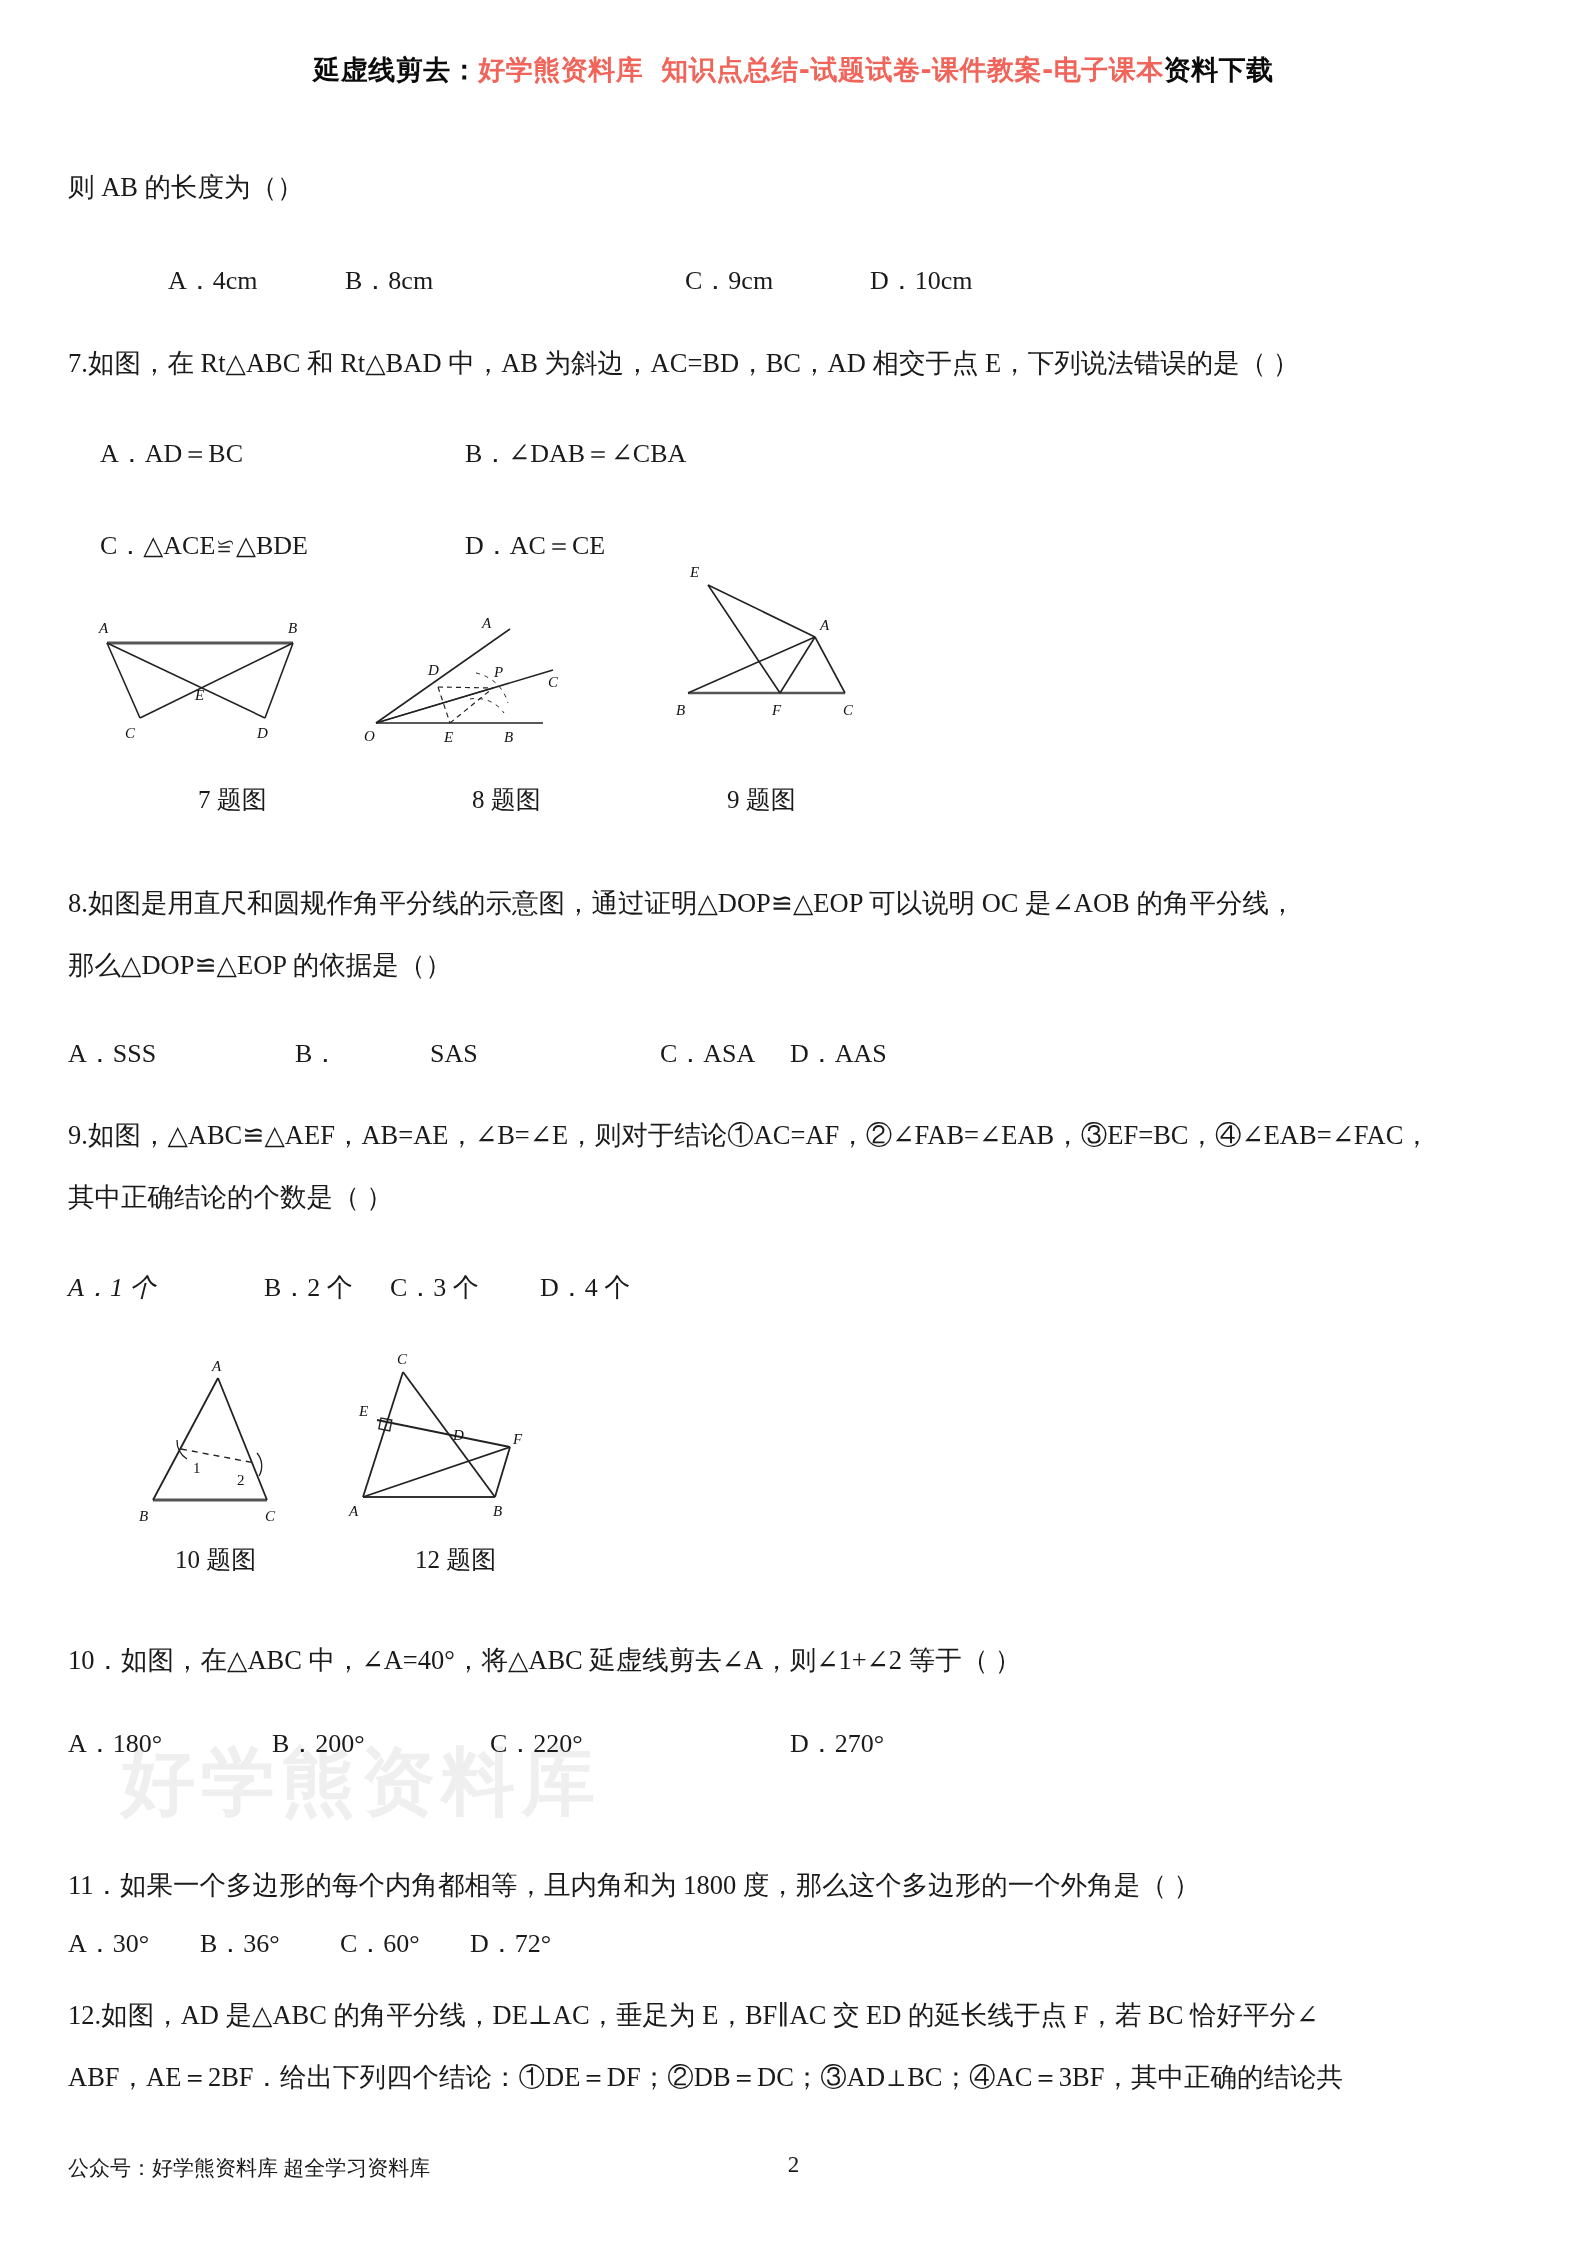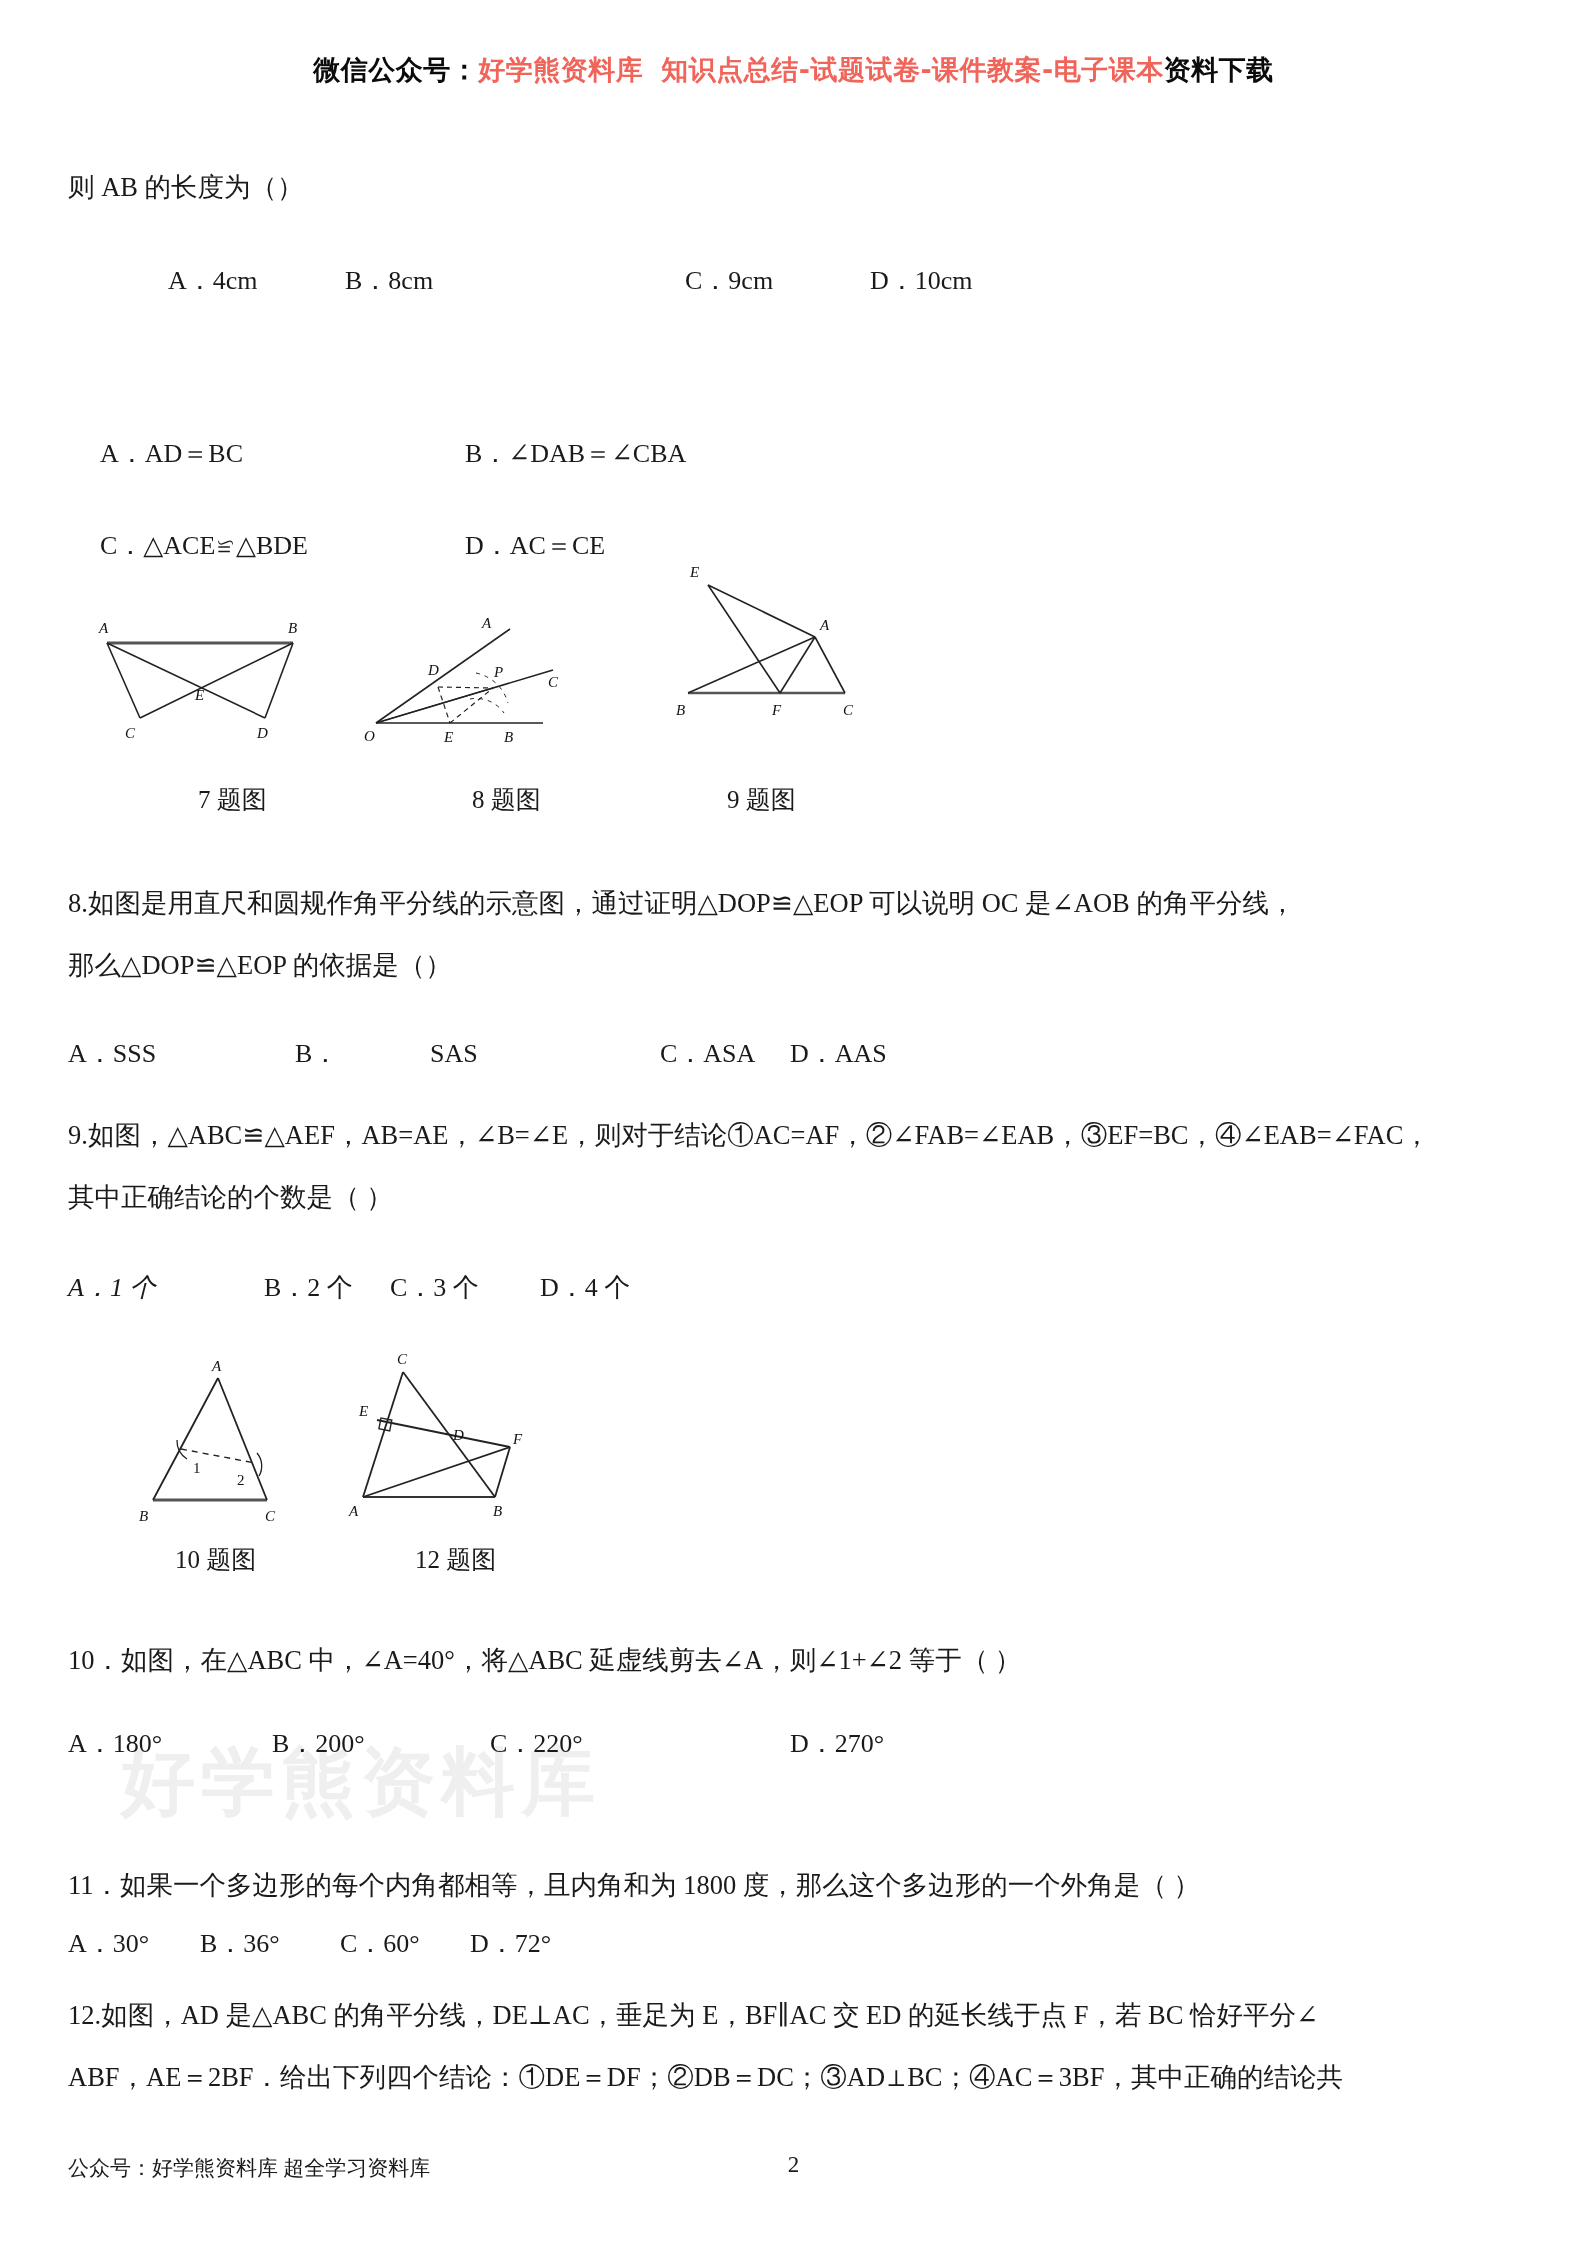--- a/index.html
+++ b/index.html
@@ -97,33 +97,34 @@
     fill: #111;
   }
   svg .nm { font-style: normal; }
 </style>
 </head>
 <body>
 
 <div id="page">
 
   <div class="banner">
-    <span class="blk">微信公众号：</span><span class="red">好学熊资料库</span><span class="gap"></span><span class="red">知识点总结-试题试卷-课件教案-电子课本</span><span class="blk">资料下载</span>
+    <span class="blk">延虚线剪去：</span><span class="red">好学熊资料库</span><span class="gap"></span><span class="red">知识点总结-试题试卷-课件教案-电子课本</span><span class="blk">资料下载</span>
   </div>
 
   <div class="watermark">
     <div class="wm-text wm2">好学熊资料库</div>
   </div>
 
   <div class="ln q" style="left:68px; top:172px;">则 AB 的长度为（）</div>
   <div class="ln opt" style="left:168px; top:265px;">A．4cm</div>
   <div class="ln opt" style="left:345px; top:265px;">B．8cm</div>
   <div class="ln opt" style="left:685px; top:265px;">C．9cm</div>
   <div class="ln opt" style="left:870px; top:265px;">D．10cm</div>
 
+  <div class="ln q" style="left:68px; top:348px;">7.如图，在 Rt△ABC 和 Rt△BAD 中，AB 为斜边，AC=BD，BC，AD 相交于点 E，下列说法错误的是（      ）</div>
   <div class="ln opt" style="left:100px; top:438px;">A．AD＝BC</div>
   <div class="ln opt" style="left:465px; top:438px;">B．∠DAB＝∠CBA</div>
   <div class="ln opt" style="left:100px; top:530px;">C．△ACE≌△BDE</div>
   <div class="ln opt" style="left:465px; top:530px;">D．AC＝CE</div>
 
   <div class="fig" style="left:85px; top:605px;">
     <svg width="250" height="140" viewBox="0 0 250 140">
       <line x1="22" y1="38" x2="208" y2="38" stroke="#555" stroke-width="3"></line>
       <line x1="22" y1="38" x2="55" y2="113" stroke="#222" stroke-width="1.6"></line>
       <line x1="208" y1="38" x2="180" y2="113" stroke="#222" stroke-width="1.6"></line>

